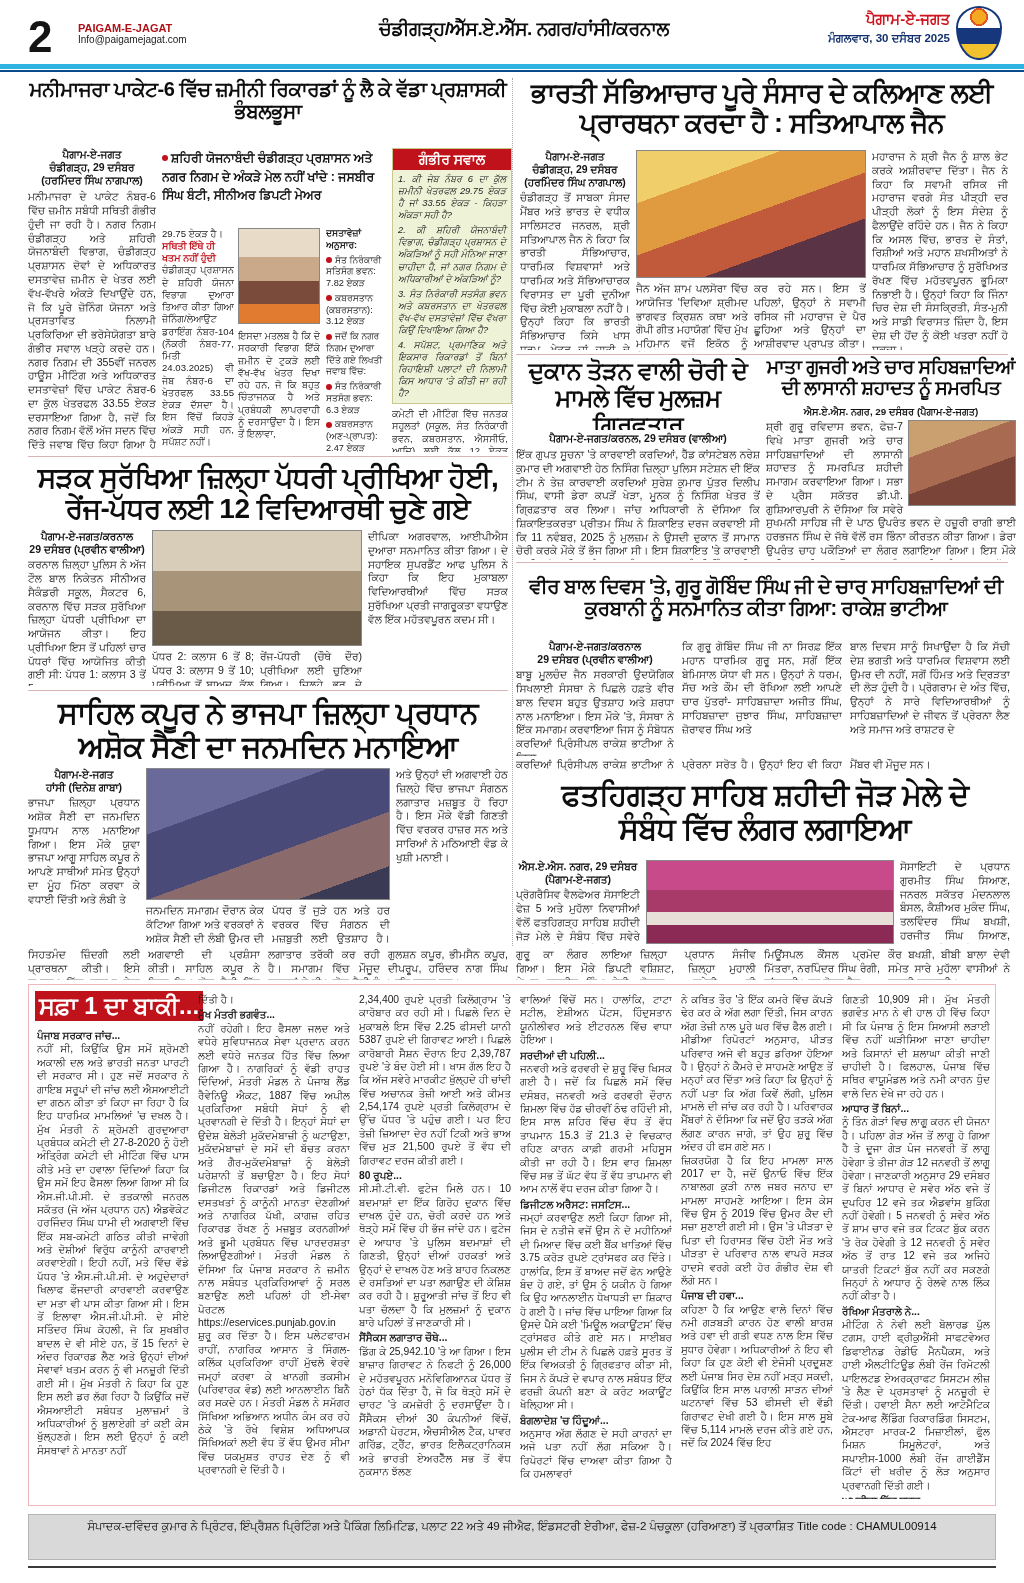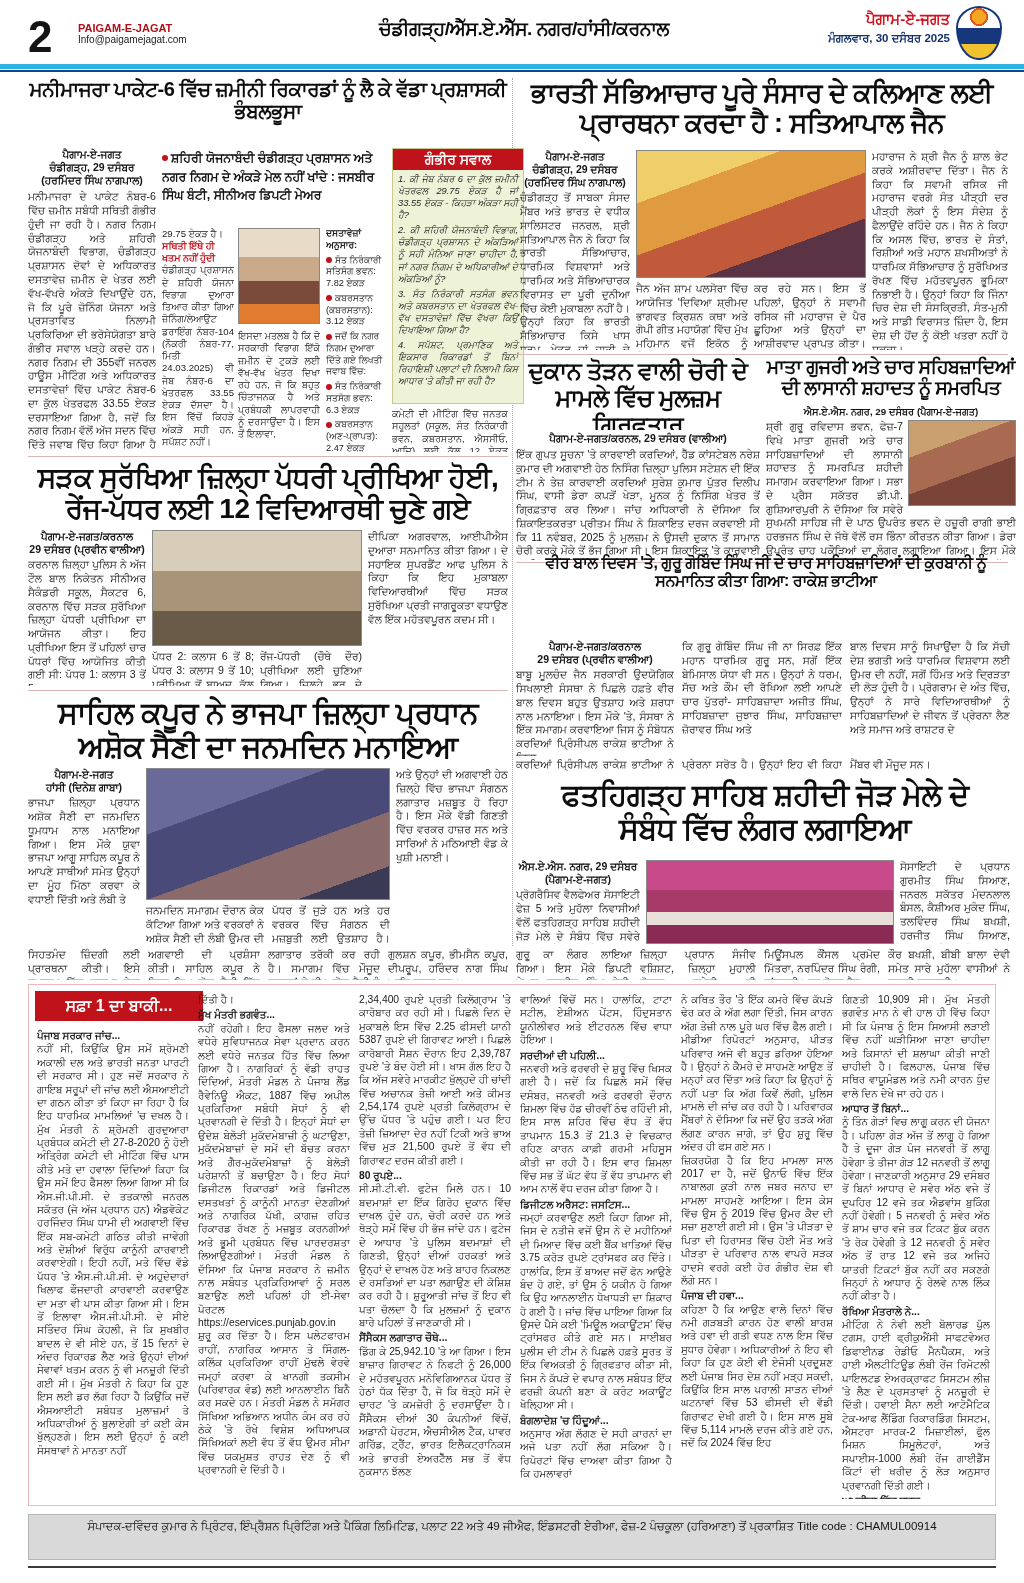--- a/index.html
+++ b/index.html
@@ -10,33 +10,33 @@
     --footer-bg:#d9d9d9;
   }
   *{margin:0;padding:0;box-sizing:border-box;}
   body{font-family:"Liberation Sans","DejaVu Sans",sans-serif;background:#fff;color:#141414;}
   .page{position:relative;width:1024px;height:1583px;background:#fff;overflow:hidden;}
   .abs{position:absolute;overflow:hidden;}
   .hl{font-weight:700;text-align:center;line-height:1.12;color:#0d0d0d;letter-spacing:-.5px;}
   .byline{font-weight:700;text-align:center;font-size:10.5px;line-height:1.25;}
   .body-txt{font-size:10.6px;line-height:1.3;text-align:justify;color:#1b1b1b;}
   .body-sm{font-size:9.6px;line-height:1.28;text-align:justify;color:#1b1b1b;}
-  .red-sub{color:var(--accent-red,#c0121b);font-weight:700;font-family:Liberation Serif, serif;}
+  .red-sub{color:var(--accent-red,#c0121b);font-weight:700;}
   .photo{position:absolute;border:1px solid #888;}
   .hdiv{position:absolute;height:1px;background:#d8b6b6;}
   .vdiv{position:absolute;width:0;border-left:1px dotted #a8a8a8;}
   .qbox{background:var(--qbox-bg,#eef2d6);border:1px solid #c9c98f;}
   .qbox-head{background:var(--accent-red,#c0121b);color:#fff;font-weight:700;text-align:center;font-size:14px;padding:2px 0;}
   .qitem{font-style:italic;font-size:9.3px;line-height:1.3;text-align:justify;color:#222;padding:3px 5px 0 5px;}
   .fact{font-size:9.2px;line-height:1.28;text-align:left;color:#1b1b1b;margin-bottom:3px;}
   .dot{display:inline-block;width:6px;height:6px;border-radius:50%;background:var(--accent-red,#c0121b);margin-right:3px;vertical-align:middle;}
   .cont-box{border:1px solid #f0b9b9;}
   .cont-col{position:absolute;font-size:10.3px;line-height:1.3;text-align:justify;color:#1b1b1b;overflow:hidden;}
   .cont-head{font-weight:700;text-align:left;padding-top:2px;}
-  .label-red{background:var(--accent-red,#c0121b);color:#fff;font-weight:700;font-size:16px;display:flex;align-items:center;justify-content:center;}
+  .label-red{background:var(--accent-red,#c0121b);color:#fff;font-weight:700;font-size:24px;display:flex;align-items:center;justify-content:center;}
   .brand-red{color:#b01118;font-weight:700;}
   .masthead{color:#cf1420;font-weight:700;}
   .dateline{color:#12316e;font-weight:700;}
   .footer-box{background:var(--footer-bg,#d9d9d9);border:1px solid #b5b5b5;text-align:center;}
   .serif{font-family:"Liberation Serif","DejaVu Serif",serif;}
   .logo-shield{width:46px;height:54px;border:2px solid #16377c;border-radius:50% 50% 48% 48%/40% 40% 60% 60%;
     background:
       radial-gradient(circle at 50% 18%, #f7a823 0 7px, #e2571d 7px 9px, transparent 9px),
       linear-gradient(180deg,#ffffff 0 40%, #16377c 40% 72%, #f2c12e 72% 100%);
   }
@@ -82,21 +82,21 @@
   <div class="photo" style="left:238px;top:228px;width:82px;height:96px;background:linear-gradient(180deg,#e8dcc8 0 30%,#caa98a 30% 55%,#7a4a3a 55% 80%,#e07b30 80% 100%);"></div>
   <div class="abs body-sm" style="left:238px;top:330px;width:82px;height:122px;">ਇਸਦਾ ਮਤਲਬ ਹੈ ਕਿ ਦੋ ਸਰਕਾਰੀ ਵਿਭਾਗ ਇੱਕੋ ਜ਼ਮੀਨ ਦੇ ਟੁਕੜੇ ਲਈ ਵੱਖ-ਵੱਖ ਖੇਤਰ ਦਿਖਾ ਰਹੇ ਹਨ, ਜੋ ਕਿ ਬਹੁਤ ਚਿੰਤਾਜਨਕ ਹੈ ਅਤੇ ਪ੍ਰਬੰਧਕੀ ਲਾਪਰਵਾਹੀ ਨੂੰ ਦਰਸਾਉਂਦਾ ਹੈ। ਇਸ ਤੋਂ ਇਲਾਵਾ,</div>
   <div class="abs" style="left:326px;top:228px;width:60px;height:224px;">
     <div class="fact" style="font-weight:700;">ਦਸਤਾਵੇਜ਼ਾਂ ਅਨੁਸਾਰ:</div>
     <div class="fact"><span class="dot"></span><span>ਸੰਤ ਨਿਰੰਕਾਰੀ ਸਤਿਸੰਗ ਭਵਨ: 7.82 ਏਕੜ</span></div>
     <div class="fact"><span class="dot"></span><span>ਕਬਰਸਤਾਨ (ਕਬਰਸਤਾਨ): 3.12 ਏਕੜ</span></div>
     <div class="fact"><span class="dot"></span><span>ਜਦੋਂ ਕਿ ਨਗਰ ਨਿਗਮ ਦੁਆਰਾ ਦਿੱਤੇ ਗਏ ਲਿਖਤੀ ਜਵਾਬ ਵਿੱਚ:</span></div>
     <div class="fact"><span class="dot"></span><span>ਸੰਤ ਨਿਰੰਕਾਰੀ ਸਤਸੰਗ ਭਵਨ: 6.3 ਏਕੜ</span></div>
     <div class="fact"><span class="dot"></span><span>ਕਬਰਸਤਾਨ (ਅਣ-ਪ੍ਰਾਪਤ): 2.47 ਏਕੜ</span></div>
   </div>
-  <div class="abs qbox" style="left:392px;top:148px;width:132px;height:256px;">
+  <div class="abs qbox" style="left:392px;top:148px;width:120px;height:256px;">
     <div class="qbox-head">ਗੰਭੀਰ ਸਵਾਲ</div>
     <div class="qitem">1. ਕੀ ਜੇਬ ਨੰਬਰ 6 ਦਾ ਕੁੱਲ ਜ਼ਮੀਨੀ ਖੇਤਰਫਲ 29.75 ਏਕੜ ਹੈ ਜਾਂ 33.55 ਏਕੜ - ਕਿਹੜਾ ਅੰਕੜਾ ਸਹੀ ਹੈ?</div>
     <div class="qitem">2. ਕੀ ਸ਼ਹਿਰੀ ਯੋਜਨਾਬੰਦੀ ਵਿਭਾਗ, ਚੰਡੀਗੜ੍ਹ ਪ੍ਰਸ਼ਾਸਨ ਦੇ ਅੰਕੜਿਆਂ ਨੂੰ ਸਹੀ ਮੰਨਿਆ ਜਾਣਾ ਚਾਹੀਦਾ ਹੈ, ਜਾਂ ਨਗਰ ਨਿਗਮ ਦੇ ਅਧਿਕਾਰੀਆਂ ਦੇ ਅੰਕੜਿਆਂ ਨੂੰ?</div>
     <div class="qitem">3. ਸੰਤ ਨਿਰੰਕਾਰੀ ਸਤਸੰਗ ਭਵਨ ਅਤੇ ਕਬਰਸਤਾਨ ਦਾ ਖੇਤਰਫਲ ਵੱਖ-ਵੱਖ ਦਸਤਾਵੇਜ਼ਾਂ ਵਿੱਚ ਵੱਖਰਾ ਕਿਉਂ ਦਿਖਾਇਆ ਗਿਆ ਹੈ?</div>
     <div class="qitem">4. ਸਪੱਸ਼ਟ, ਪ੍ਰਮਾਣਿਕ ਅਤੇ ਇਕਸਾਰ ਰਿਕਾਰਡਾਂ ਤੋਂ ਬਿਨਾਂ ਰਿਹਾਇਸ਼ੀ ਪਲਾਟਾਂ ਦੀ ਨਿਲਾਮੀ ਕਿਸ ਆਧਾਰ 'ਤੇ ਕੀਤੀ ਜਾ ਰਹੀ ਹੈ?</div>
   </div>
   <div class="abs body-sm" style="left:392px;top:408px;width:116px;height:44px;">ਕਮੇਟੀ ਦੀ ਮੀਟਿੰਗ ਵਿੱਚ ਜਨਤਕ ਸਹੂਲਤਾਂ (ਸਕੂਲ, ਸੰਤ ਨਿਰੰਕਾਰੀ ਭਵਨ, ਕਬਰਸਤਾਨ, ਐਸਸੀਓ, ਆਦਿ) ਲਈ ਕੁੱਲ 12 ਏਕੜ ਜ਼ਮੀਨ ਦਿਖਾਈ ਗਈ, ਪਰ ਉਪਲਬਧ ਵਿਅਕਤੀਗਤ ਵੇਰਵਿਆਂ ਨੂੰ ਜੋੜਦੇ ਸਮੇਂ ਵੀ ਅੰਕੜੇ ਮੇਲ ਨਹੀਂ ਖਾਂਦੇ।</div>
 
   <div class="hdiv" style="left:28px;top:456px;width:480px;"></div>
 
@@ -154,21 +154,21 @@
 
   <div class="abs hl" style="left:766px;top:356px;width:250px;height:48px;font-size:19px;">ਮਾਤਾ ਗੁਜਰੀ ਅਤੇ ਚਾਰ ਸਹਿਬਜ਼ਾਦਿਆਂ ਦੀ ਲਾਸਾਨੀ ਸ਼ਹਾਦਤ ਨੂੰ ਸਮਰਪਿਤ ਸਮਾਗਮ</div>
   <div class="abs byline" style="left:766px;top:406px;width:250px;height:13px;font-size:9.8px;">ਐਸ.ਏ.ਐਸ. ਨਗਰ, 29 ਦਸੰਬਰ (ਪੈਗਾਮ-ਏ-ਜਗਤ)</div>
   <div class="abs" style="left:766px;top:420px;width:250px;height:140px;">
     <div class="photo" style="position:relative;float:right;left:0;top:0;width:108px;height:86px;margin:0 0 4px 5px;background:linear-gradient(160deg,#caa070 0 30%,#a86a50 30% 60%,#7a4438 60% 100%);"></div>
     <div class="body-txt">ਸ਼੍ਰੀ ਗੁਰੂ ਰਵਿਦਾਸ ਭਵਨ, ਫੇਜ਼-7 ਵਿਖੇ ਮਾਤਾ ਗੁਜਰੀ ਅਤੇ ਚਾਰ ਸਾਹਿਬਜ਼ਾਦਿਆਂ ਦੀ ਲਾਸਾਨੀ ਸ਼ਹਾਦਤ ਨੂੰ ਸਮਰਪਿਤ ਸ਼ਹੀਦੀ ਸਮਾਗਮ ਕਰਵਾਇਆ ਗਿਆ। ਸਭਾ ਦੇ ਪ੍ਰੈਸ ਸਕੱਤਰ ਡੀ.ਪੀ. ਗੁਸ਼ਿਆਰਪੁਰੀ ਨੇ ਦੱਸਿਆ ਕਿ ਸਵੇਰੇ ਸੁਖਮਨੀ ਸਾਹਿਬ ਜੀ ਦੇ ਪਾਠ ਉਪਰੰਤ ਭਵਨ ਦੇ ਹਜ਼ੂਰੀ ਰਾਗੀ ਭਾਈ ਹਰਭਜਨ ਸਿੰਘ ਦੇ ਜੱਥੇ ਵੱਲੋਂ ਰਸ ਭਿੰਨਾ ਕੀਰਤਨ ਕੀਤਾ ਗਿਆ। ਡੇਰਾ ਉਪਰੰਤ ਚਾਹ ਪਕੌੜਿਆਂ ਦਾ ਲੰਗਰ ਲਗਾਇਆ ਗਿਆ। ਇਸ ਮੌਕੇ ਸ਼੍ਰੀ ਗੁਰੂ ਰਵਿਦਾਸ ਨੌਜਵਾਨ ਸਭਾ ਪੰਜਾਬ (ਰਜਿ.) ਦੇ ਜਨਰਲ ਸਕੱਤਰ ਸ: ਮਨਜੀਤ ਸਿੰਘ ਮਾਨ ਵੱਲੋਂ ਆਉਣ ਵਾਲੇ ਪ੍ਰੋਗਰਾਮਾਂ ਦੀ ਜਾਣਕਾਰੀ ਸਾਂਝੀ ਕੀਤੀ ਗਈ। ਸਭਾ ਦੇ ਪ੍ਰਧਾਨ ਸ਼੍ਰੀ ਬਖਸ਼ੀਸ਼ ਸਿੰਘ ਗੰਗਾਵਾ ਵੱਲੋਂ ਆਈ ਸੰਗਤ ਦਾ ਧੰਨਵਾਦ ਕੀਤਾ ਗਿਆ।</div>
   </div>
 
   <div class="hdiv" style="left:516px;top:562px;width:492px;"></div>
 
-  <div class="abs hl" style="left:516px;top:554px;width:500px;height:70px;font-size:16px;">ਵੀਰ ਬਾਲ ਦਿਵਸ 'ਤੇ, ਗੁਰੂ ਗੋਬਿੰਦ ਸਿੰਘ ਜੀ ਦੇ ਚਾਰ ਸਾਹਿਬਜ਼ਾਦਿਆਂ ਦੀ ਕੁਰਬਾਨੀ ਨੂੰ ਸਨਮਾਨਿਤ ਕੀਤਾ ਗਿਆ: ਰਾਕੇਸ਼ ਭਾਟੀਆ</div>
+  <div class="abs hl" style="left:516px;top:575px;width:500px;height:70px;font-size:20px;">ਵੀਰ ਬਾਲ ਦਿਵਸ 'ਤੇ, ਗੁਰੂ ਗੋਬਿੰਦ ਸਿੰਘ ਜੀ ਦੇ ਚਾਰ ਸਾਹਿਬਜ਼ਾਦਿਆਂ ਦੀ ਕੁਰਬਾਨੀ ਨੂੰ ਸਨਮਾਨਿਤ ਕੀਤਾ ਗਿਆ: ਰਾਕੇਸ਼ ਭਾਟੀਆ</div>
   <div class="abs" style="left:516px;top:640px;width:158px;height:116px;">
     <div class="byline">
       <div>ਪੈਗਾਮ-ਏ-ਜਗਤ/ਕਰਨਾਲ</div>
       <div>29 ਦਸੰਬਰ (ਪ੍ਰਵੀਨ ਵਾਲੀਆ)</div>
     </div>
     <div class="body-txt" style="margin-top:2px;">ਬਾਬੂ ਮੂਲਚੰਦ ਜੈਨ ਸਰਕਾਰੀ ਉਦਯੋਗਿਕ ਸਿਖਲਾਈ ਸੰਸਥਾ ਨੇ ਪਿਛਲੇ ਹਫ਼ਤੇ ਵੀਰ ਬਾਲ ਦਿਵਸ ਬਹੁਤ ਉਤਸ਼ਾਹ ਅਤੇ ਸ਼ਰਧਾ ਨਾਲ ਮਨਾਇਆ। ਇਸ ਮੌਕੇ 'ਤੇ, ਸੰਸਥਾ ਨੇ ਇੱਕ ਸਮਾਗਮ ਕਰਵਾਇਆ ਜਿਸ ਨੂੰ ਸੰਬੋਧਨ ਕਰਦਿਆਂ ਪ੍ਰਿੰਸੀਪਲ ਰਾਕੇਸ਼ ਭਾਟੀਆ ਨੇ ਕਿਹਾ</div>
   </div>
   <div class="abs body-txt" style="left:850px;top:640px;width:160px;height:116px;">ਬਾਲ ਦਿਵਸ ਸਾਨੂੰ ਸਿਖਾਉਂਦਾ ਹੈ ਕਿ ਸੱਚੀ ਦੇਸ਼ ਭਗਤੀ ਅਤੇ ਧਾਰਮਿਕ ਵਿਸ਼ਵਾਸ ਲਈ ਉਮਰ ਦੀ ਨਹੀਂ, ਸਗੋਂ ਹਿੰਮਤ ਅਤੇ ਦ੍ਰਿੜਤਾ ਦੀ ਲੋੜ ਹੁੰਦੀ ਹੈ। ਪ੍ਰੋਗਰਾਮ ਦੇ ਅੰਤ ਵਿੱਚ, ਉਨ੍ਹਾਂ ਨੇ ਸਾਰੇ ਵਿਦਿਆਰਥੀਆਂ ਨੂੰ ਸਾਹਿਬਜ਼ਾਦਿਆਂ ਦੇ ਜੀਵਨ ਤੋਂ ਪ੍ਰੇਰਨਾ ਲੈਣ ਅਤੇ ਸਮਾਜ ਅਤੇ ਰਾਸ਼ਟਰ ਦੇ</div>
   <div class="abs body-txt" style="left:682px;top:640px;width:160px;height:116px;">ਕਿ ਗੁਰੂ ਗੋਬਿੰਦ ਸਿੰਘ ਜੀ ਨਾ ਸਿਰਫ਼ ਇੱਕ ਮਹਾਨ ਧਾਰਮਿਕ ਗੁਰੂ ਸਨ, ਸਗੋਂ ਇੱਕ ਬੇਮਿਸਾਲ ਯੋਧਾ ਵੀ ਸਨ। ਉਨ੍ਹਾਂ ਨੇ ਧਰਮ, ਸੱਚ ਅਤੇ ਕੌਮ ਦੀ ਰੱਖਿਆ ਲਈ ਆਪਣੇ ਚਾਰ ਪੁੱਤਰਾਂ- ਸਾਹਿਬਜ਼ਾਦਾ ਅਜੀਤ ਸਿੰਘ, ਸਾਹਿਬਜ਼ਾਦਾ ਜੁਝਾਰ ਸਿੰਘ, ਸਾਹਿਬਜ਼ਾਦਾ ਜ਼ੋਰਾਵਰ ਸਿੰਘ ਅਤੇ</div>
   <div class="abs body-txt" style="left:516px;top:758px;width:158px;height:15px;">ਕਰਦਿਆਂ ਪ੍ਰਿੰਸੀਪਲ ਰਾਕੇਸ਼ ਭਾਟੀਆ ਨੇ ਕਿਹਾ</div>

